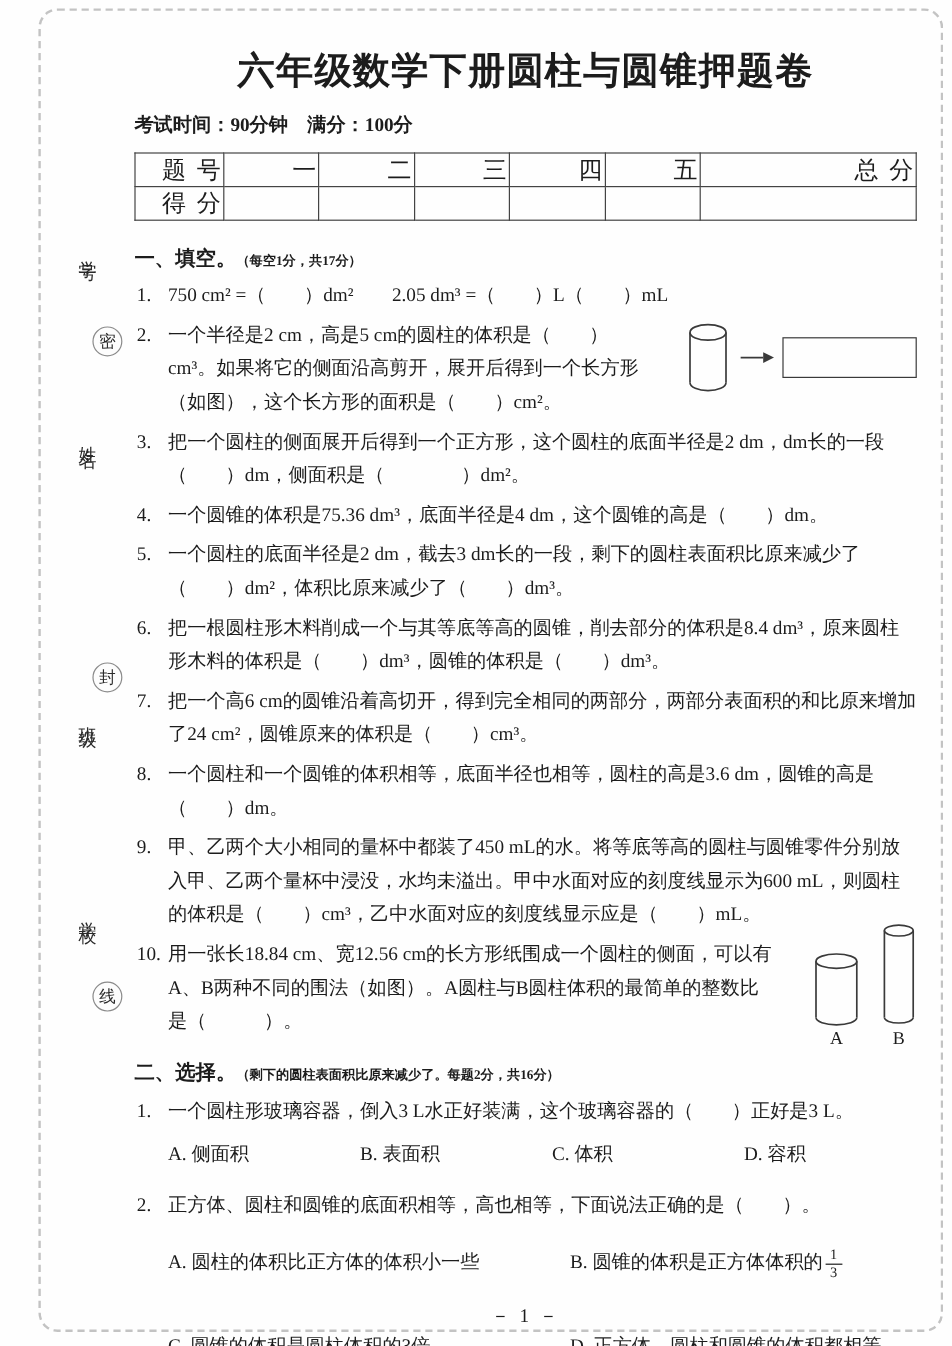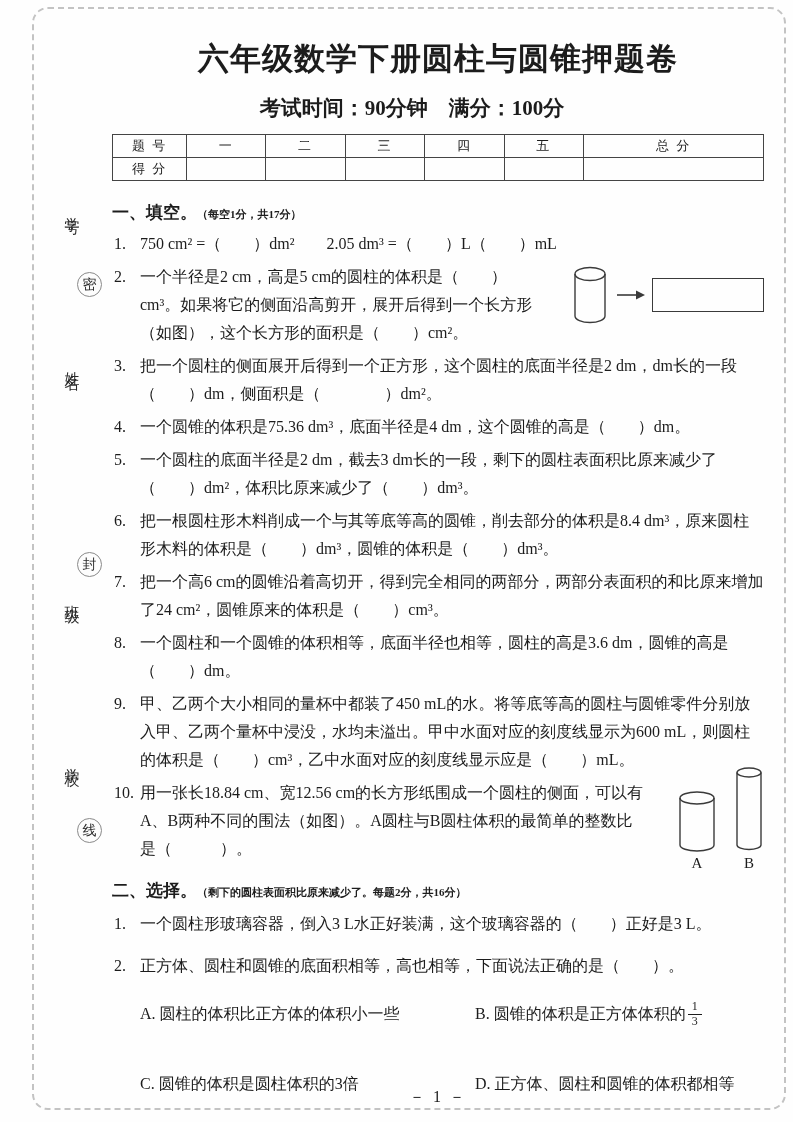--- a/index.html
+++ b/index.html
@@ -19,25 +19,25 @@
     letter-spacing:4px; color:#2a2a2a;
   }
   .seal-circle {
     position:absolute; width:25px; height:25px; border:1px solid #8a8a8a;
     border-radius:50%; display:flex; align-items:center; justify-content:center;
     font-size:14px; color:#2a2a2a; background:#fdfdfd;
   }
   
   .content { position:absolute; left:112px; top:38px; width:652px; }
   .title { text-align:center; font-size:31px; font-weight:bold; letter-spacing:1px; }
-  .exam-info { text-align:center; padding-right:52px; margin-top:14px; font-size:21px; font-weight:bold; }
+  .exam-info { text-align:left; padding-right:52px; margin-top:14px; font-size:16px; font-weight:bold; }
   table.score { width:100%; border-collapse:collapse; margin-top:12px; }
   table.score td {
-    border:1px solid #444; height:23px; text-align:center;
-    font-size:13px; letter-spacing:2px;
+    border:1px solid #444; height:23px; text-align:right;
+    font-size:20px; letter-spacing:2px;
   }
   td.first-col { width:74px; }
   .sec-head { margin-top:20px; font-size:17px; }
   .sec-title { font-weight:bold; }
   .sec-note { font-size:11px; font-weight:bold; }
   .questions { margin-top:6px; font-size:16px; line-height:28px; }
   .q { position:relative; padding-left:28px; margin-top:5px; }
   .q-num { position:absolute; left:2px; top:0; }
   .q-text { }
   
@@ -210,20 +210,26 @@
     <div class="sec-head" style="margin-top:16px;">
       <span class="sec-title">二、选择。</span><span class="sec-note">（剩下的圆柱表面积比原来减少了。每题2分，共16分）</span>
     </div>
 
     <div class="questions">
 
       <div class="q" style="margin-top:8px;">
         <span class="q-num">1.</span>
         <span class="q-text">一个圆柱形玻璃容器，倒入3 L水正好装满，这个玻璃容器的（　　）正好是3 L。</span>
       </div>
+      <div class="options-row">
+        <span>A. 侧面积</span>
+        <span>B. 表面积</span>
+        <span>C. 体积</span>
+        <span>D. 容积</span>
+      </div>
 
       <div class="q" style="margin-top:14px;">
         <span class="q-num">2.</span>
         <span class="q-text">正方体、圆柱和圆锥的底面积相等，高也相等，下面说法正确的是（　　）。</span>
       </div>
       <div class="options-grid">
         <span>A. 圆柱的体积比正方体的体积小一些</span>
         <span class="opt-with-frac">
           <span>B. 圆锥的体积是正方体体积的</span>
           <span class="frac">

